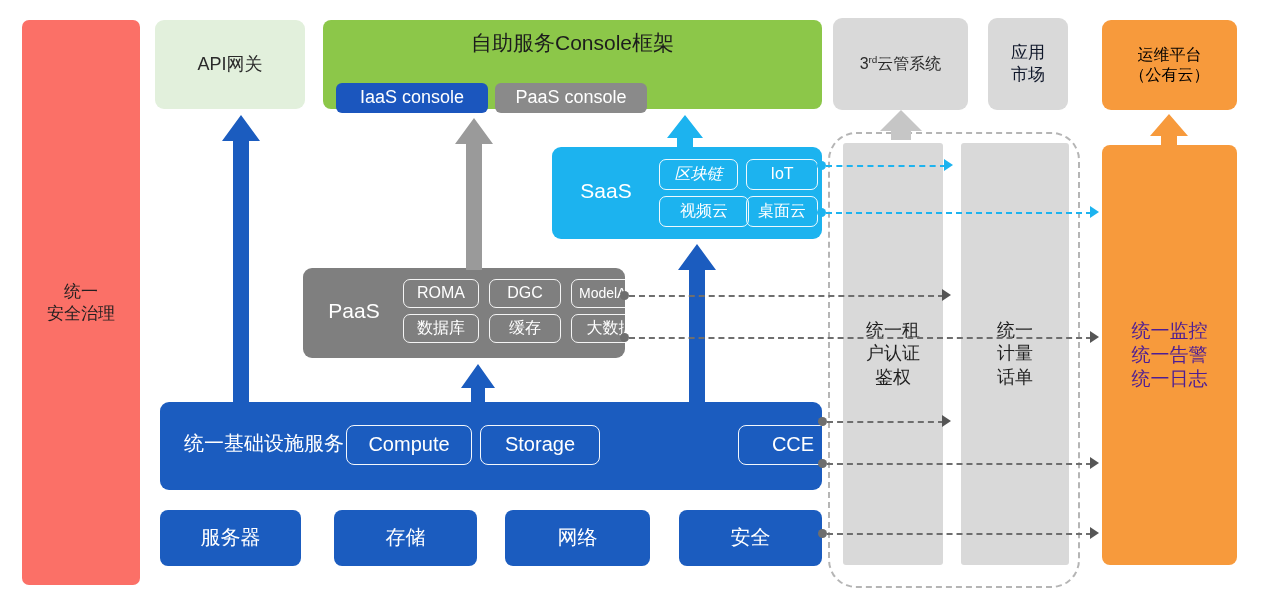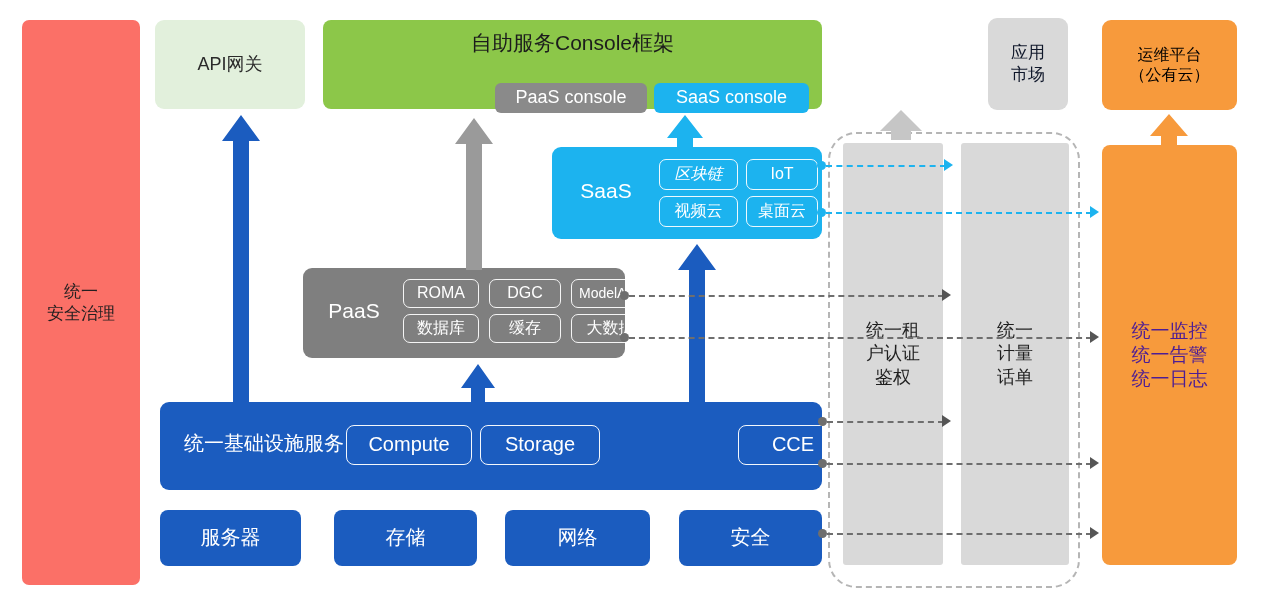--- a/index.html
+++ b/index.html
@@ -102,21 +102,21 @@
     border:1.6px solid rgba(255,255,255,.92);
     border-radius:7px;
     color:#ffffff;
     display:flex; align-items:center; justify-content:center;
     font-size:16px;
     box-sizing:border-box;
     white-space:nowrap;
   }
   #saas-chip-0{ left:107px; top:12px;  width:79px; height:31px;font-style:italic;}
   #saas-chip-1{ left:194px; top:12px;  width:72px; height:31px;}
-  #saas-chip-2{ left:107px; top:49px;  width:79px; height:31px;}
+  #saas-chip-2{ left:107px; top:49px;  width:90px; height:31px;}
   #saas-chip-3{ left:194px; top:49px;  width:72px; height:31px;}
   
   #paas-layer{
     left:303px; top:268px; width:322px; height:90px;
     background:#7F7F7F; border-radius:9px; display:block;
   }
   #paas-label{
     position:absolute; left:10px; top:30px; width:82px;
     color:#ffffff; font-size:21px; text-align:center;
   }
@@ -201,24 +201,27 @@
 
 <div id="stage">
 
   <div class="box" id="security-panel">统一
 安全治理</div>
 
   <div class="box" id="api-gateway">API网关</div>
 
   <div class="box" id="console-frame">
     <div id="console-title">自助服务Console框架</div>
+    <div class="console-chip" id="chip-iaas">IaaS console</div>
     <div class="console-chip" id="chip-paas">PaaS console</div>
-    <div class="console-chip" id="chip-saas">SaaS console</div>
-  </div>
-
+  </div>
+
+  <div class="box" id="third-party">
+    <span><span>3</span><sup>rd</sup><span>云管系统</span></span>
+  </div>
 
   <div class="box" id="app-market">应用
 市场</div>
 
   <div class="box" id="ops-platform">运维平台
 （公有云）</div>
   <div class="box" id="ops-capabilities">统一监控
 统一告警
 统一日志</div>
 

